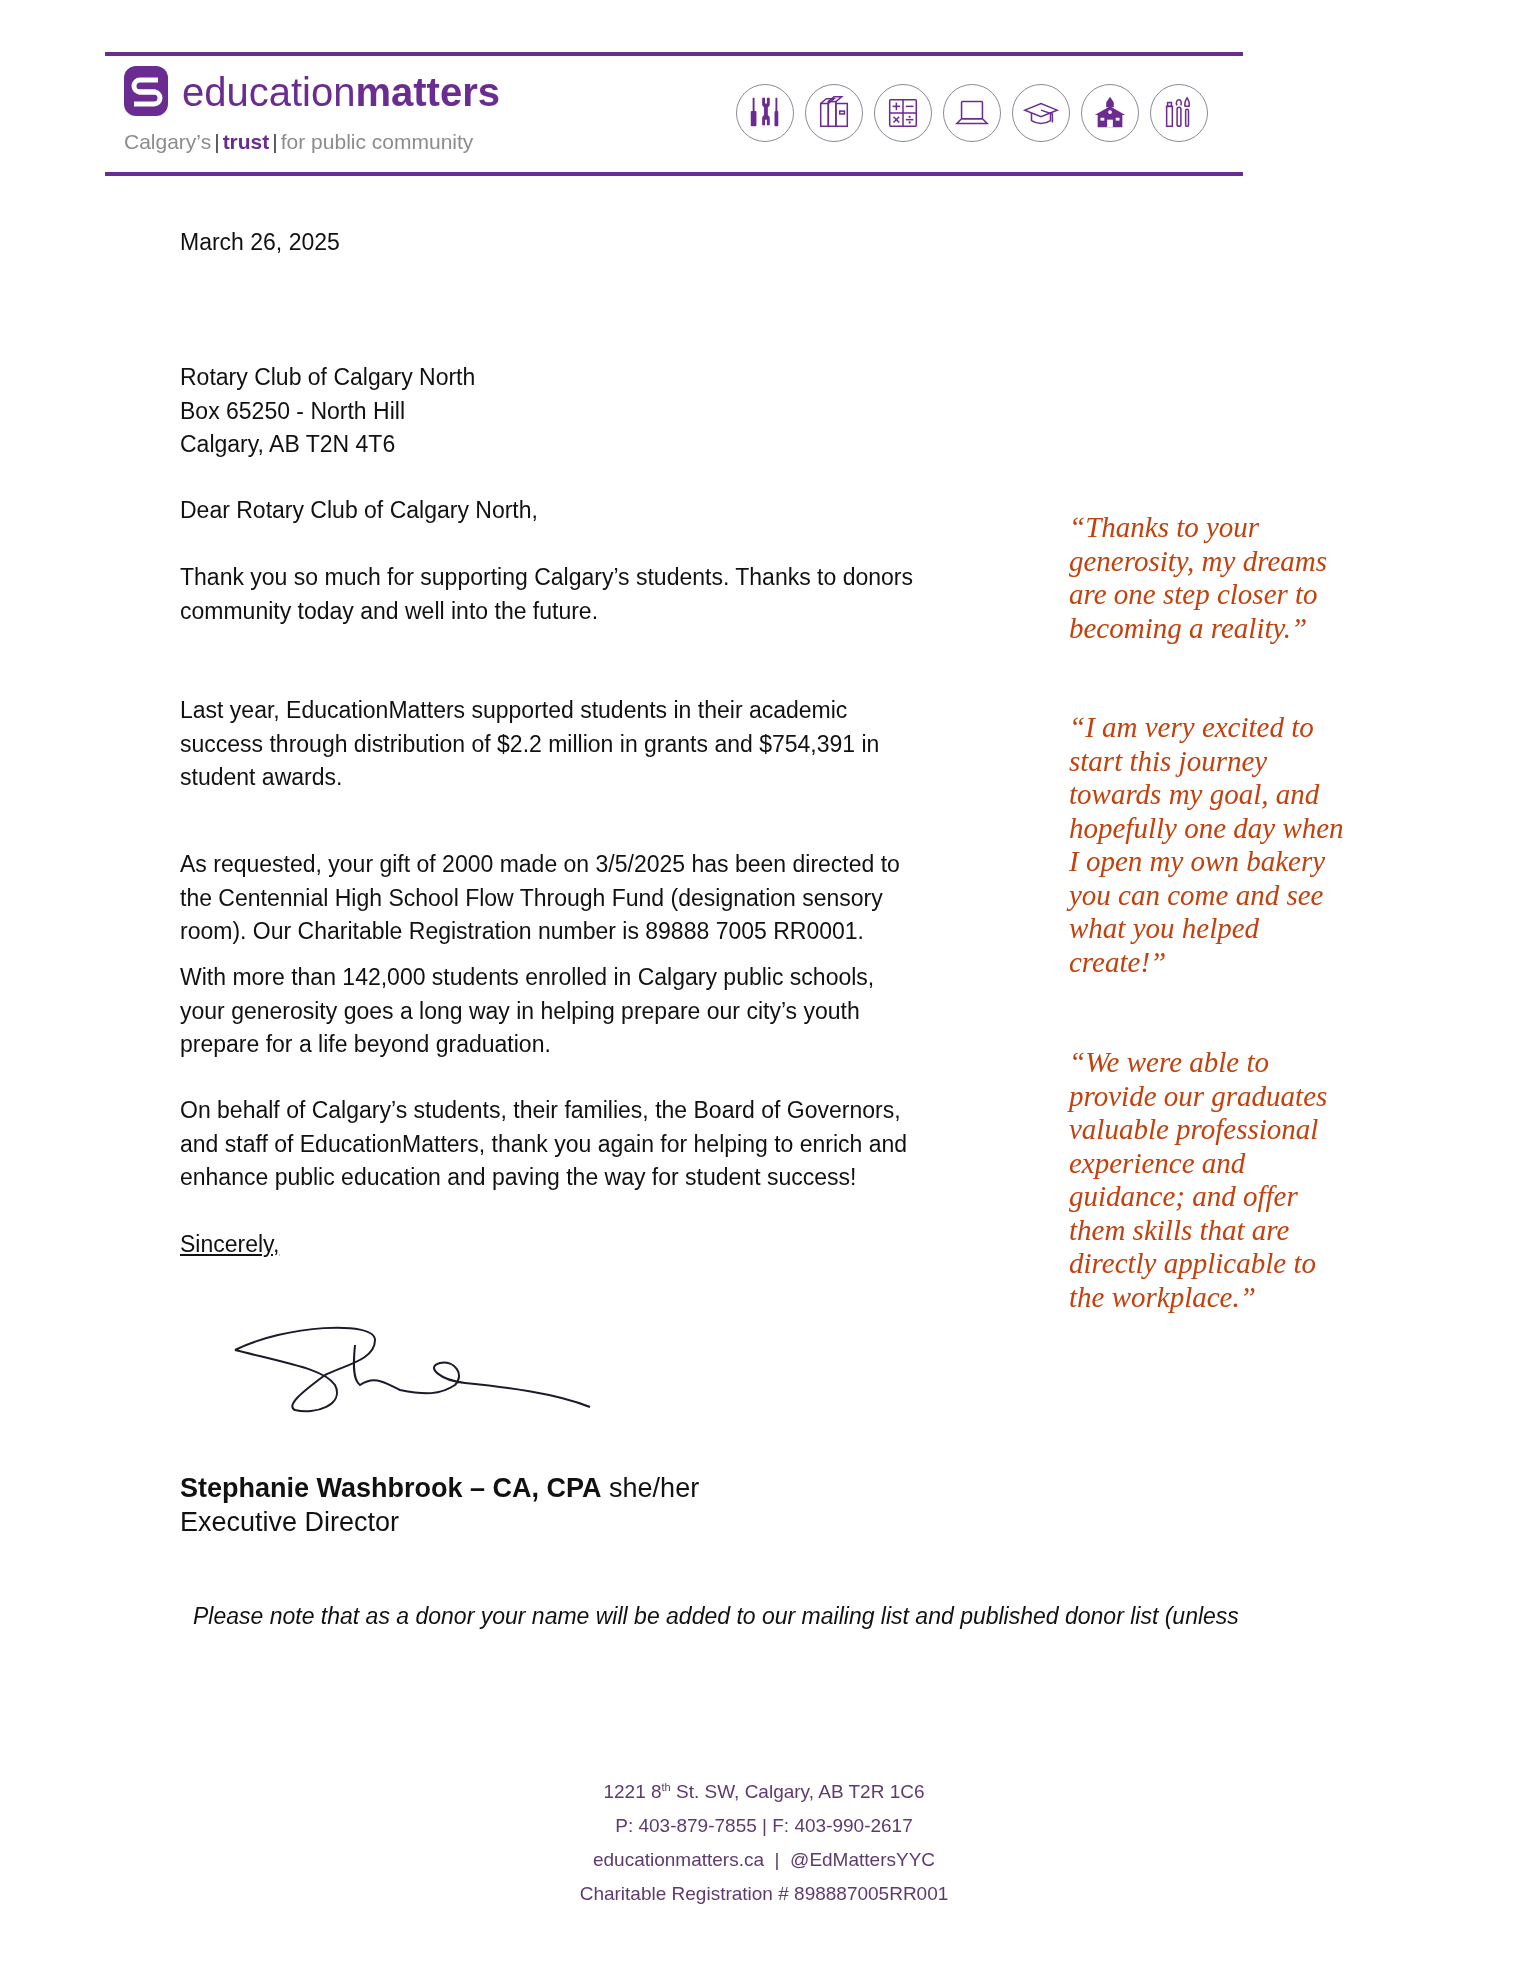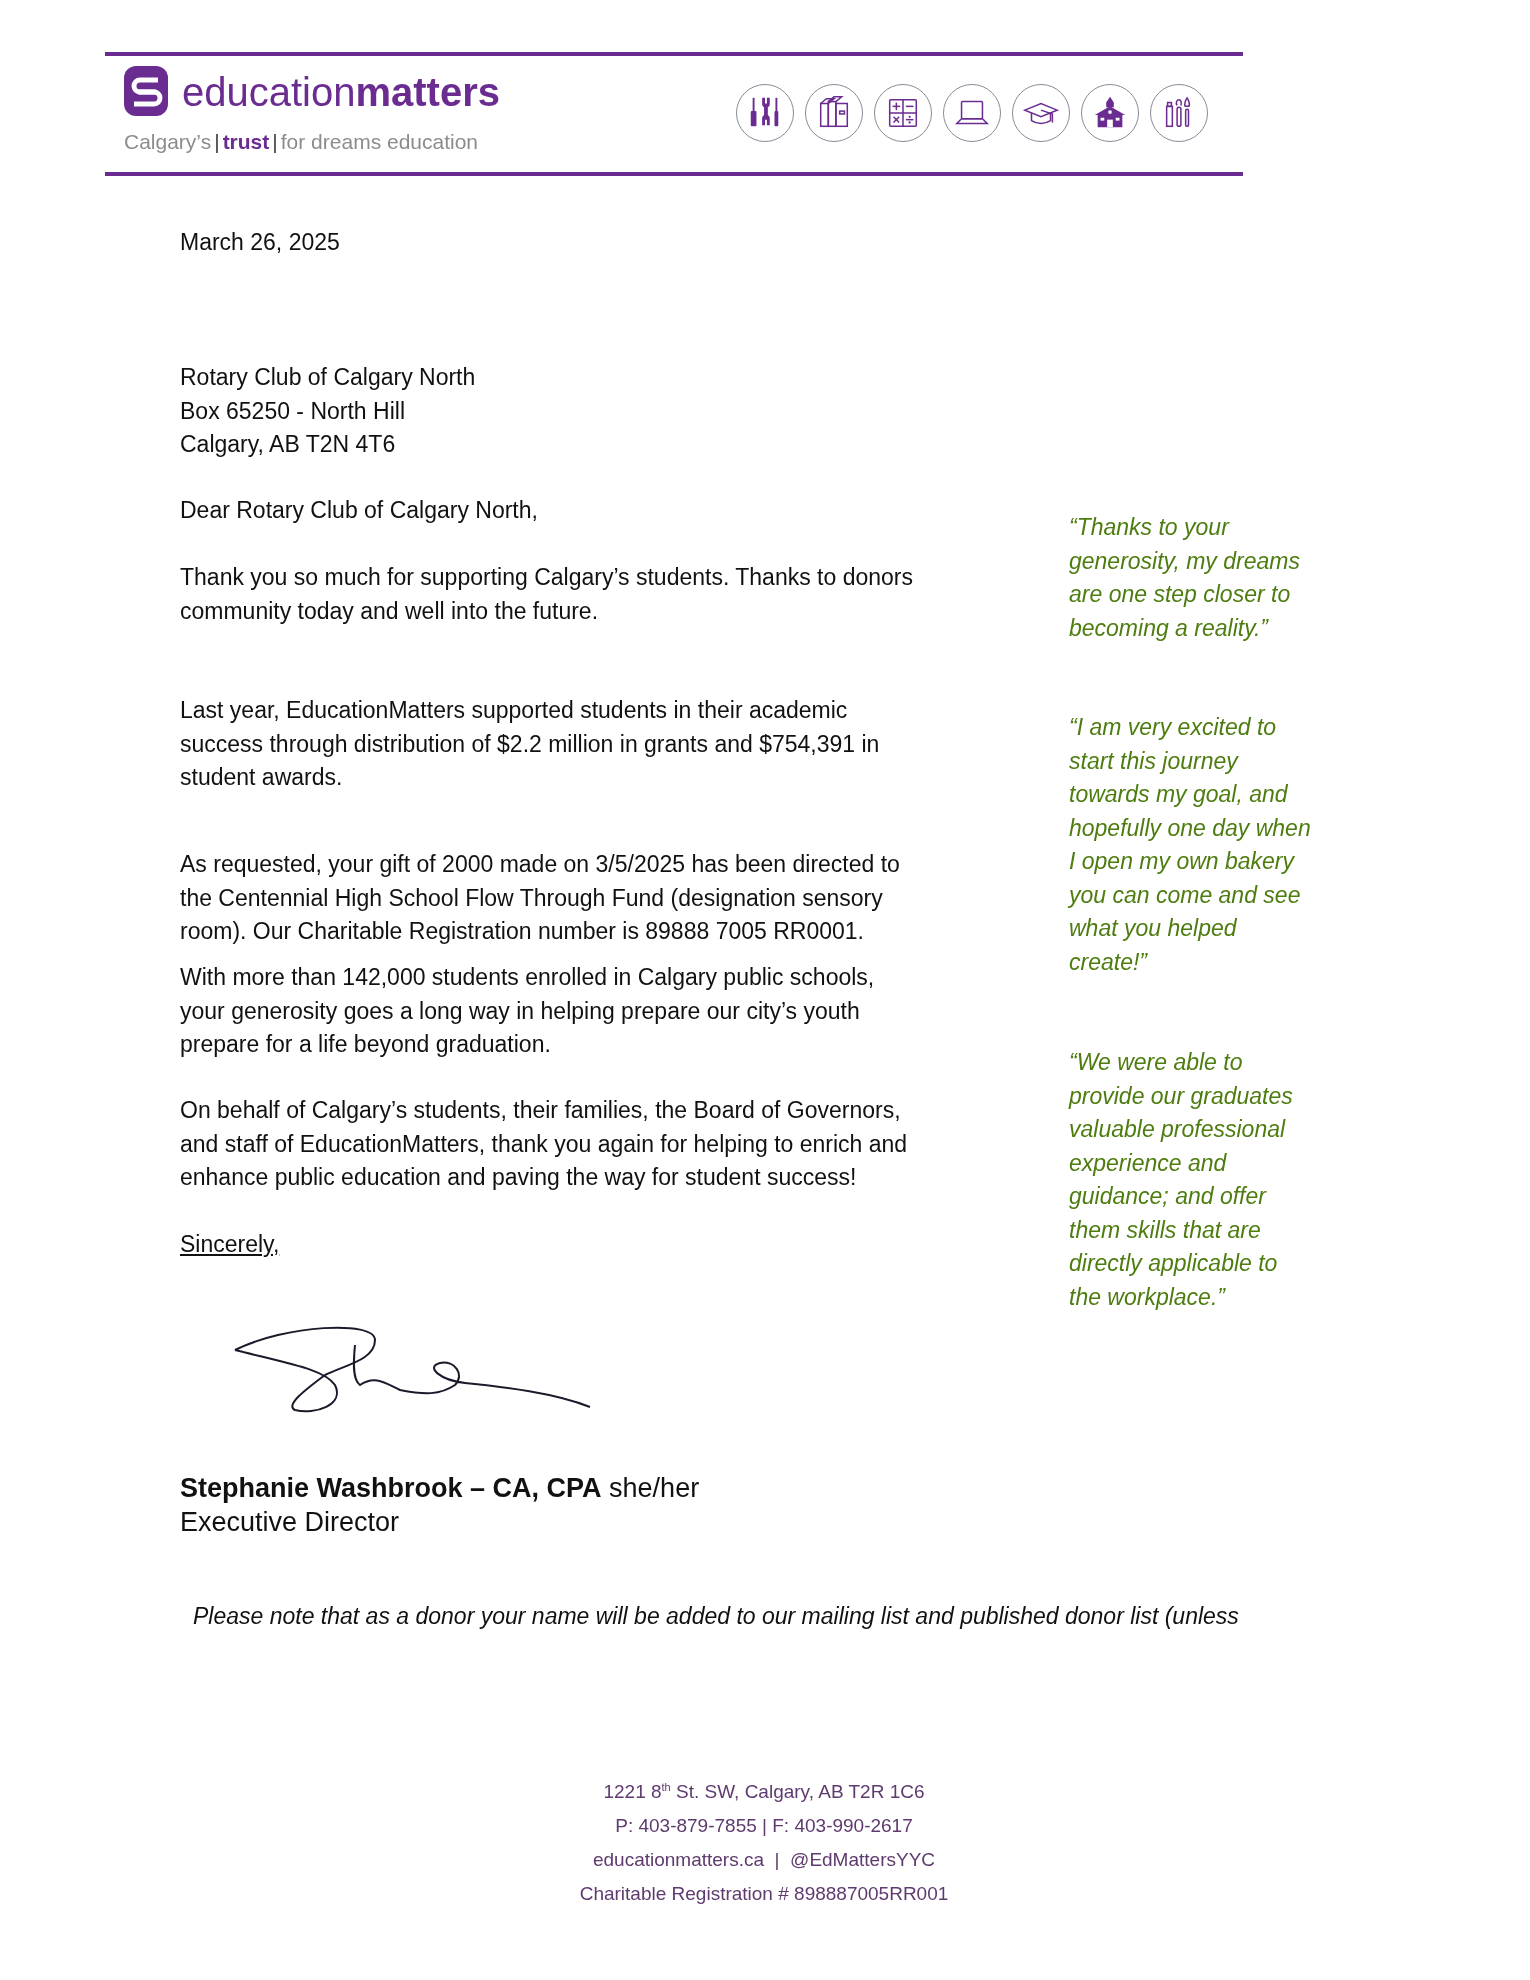--- a/index.html
+++ b/index.html
@@ -33,22 +33,22 @@
   .p3 { top: 828px; width: 820px; margin-top: 20px; }
   .p4 { top: 961px; width: 820px; }
   .p5 { top: 1094px; width: 830px; }
   .closing { top: 1228px; text-decoration: underline; }
   .line { display: block; white-space: nowrap; }
 
   .signature { position: absolute; left: 225px; top: 1315px; width: 380px; height: 100px; }
   .signer { position: absolute; left: 180px; top: 1466px; font-size: 27px; line-height: 33.5px; margin-top: 6px; }
   .signer b { font-weight: bold; }
 
-  .quotes { position: absolute; left: 1069px; font-style: italic; color: #4d7c0f;
-            font-size: 23px; line-height: 33.5px; }
+  .quotes { position: absolute; left: 1069px; font-style: italic; color: #c2410c;
+            font-size: 29px; line-height: 33.5px; font-family: Liberation Serif, serif; }
   .q1 { top: 511px; }
   .q2 { top: 711px; }
   .q3 { top: 1046px; }
 
   .note { position: absolute; left: 193px; top: 1603px; font-size: 23px; font-style: italic;
           white-space: nowrap; color: #111; }
 
   .footer { position: absolute; left: 0; width: 1530px; top: 1770px; text-align: center;
             color: #5e3a6e; font-size: 19px; line-height: 34px; }
   .footer .fl { display: block; position: relative; left: -1px; }
@@ -61,21 +61,21 @@
 
 <div class="logo">
   <svg class="logo-mark" viewBox="0 0 44 50">
     <rect x="0" y="0" width="44" height="50" rx="12" ry="12" fill="#6b2c91"></rect>
     <path d="M34 14 H16 a6 6 0 0 0 0 12 H30" fill="none" stroke="#fff" stroke-width="5"></path>
     <path d="M30 26 a6 6 0 0 1 0 12 H10" fill="none" stroke="#fff" stroke-width="5"></path>
     <rect x="14" y="23.5" width="18" height="5" fill="#fff"></rect>
   </svg>
   <div class="logo-word"><span class="light">education</span><span class="bold">matters</span></div>
   <div class="tagline">
-    <span>Calgary’s</span><span class="sep">|</span><span class="trust">trust</span><span class="sep">|</span><span>for dreams education</span>
+    <span>Calgary’s</span><span class="sep">|</span><span class="trust">trust</span><span class="sep">|</span><span>for public community</span>
   </div>
 </div>
 
 <div class="icons">
   <div class="icon-circle">
     <svg viewBox="0 0 40 40">
         <g fill="#6b2c91">
           <rect x="7" y="4" width="2" height="14"></rect>
           <rect x="5" y="18" width="6" height="16" rx="1"></rect>
           <path d="M17 4 h3 v6 h2 v-6 h3 v7 a4 4 0 0 1 -2 3 v8 a4 4 0 0 1 2 3 v8 h-3 v-6 h-2 v6 h-3 v-8 a4 4 0 0 1 2 -3 v-8 a4 4 0 0 1 -2 -3z"></path>

